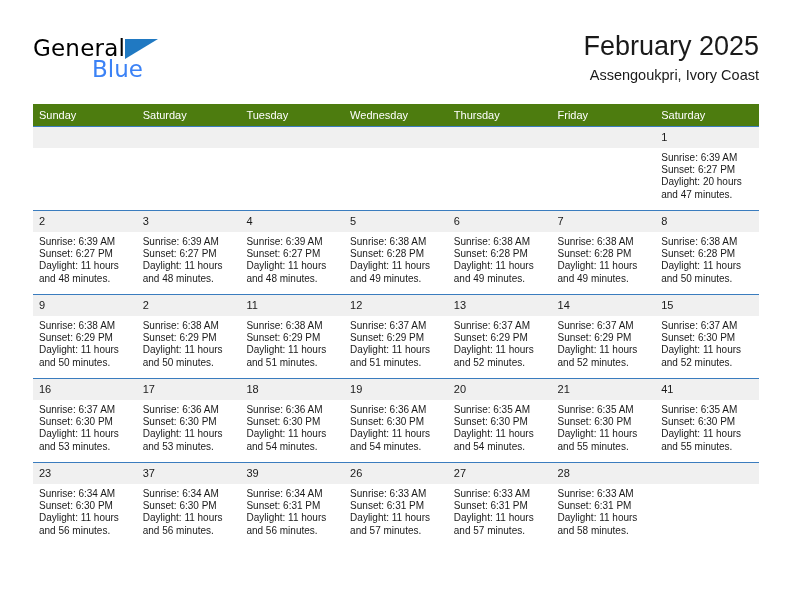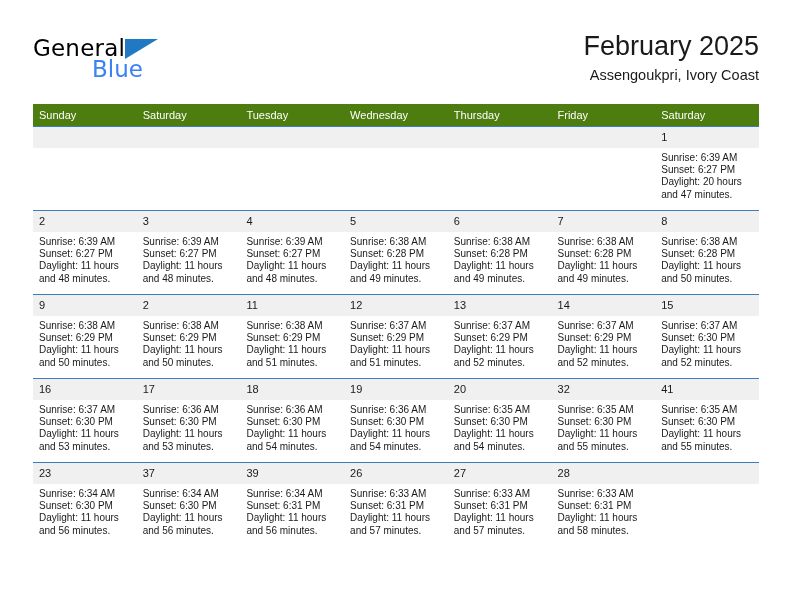--- a/index.html
+++ b/index.html
@@ -357,21 +357,21 @@
           </td>
           <td>
             <div class="daynum">20</div>
             <div class="cell-body">
               <div>Sunrise: 6:35 AM</div>
               <div>Sunset: 6:30 PM</div>
               <div class="daylight">Daylight: 11 hours and 54 minutes.</div>
             </div>
           </td>
           <td>
-            <div class="daynum">32</div>
+            <div class="daynum">21</div>
             <div class="cell-body">
               <div>Sunrise: 6:35 AM</div>
               <div>Sunset: 6:30 PM</div>
               <div class="daylight">Daylight: 11 hours and 55 minutes.</div>
             </div>
           </td>
           <td>
             <div class="daynum">41</div>
             <div class="cell-body">
               <div>Sunrise: 6:35 AM</div>

